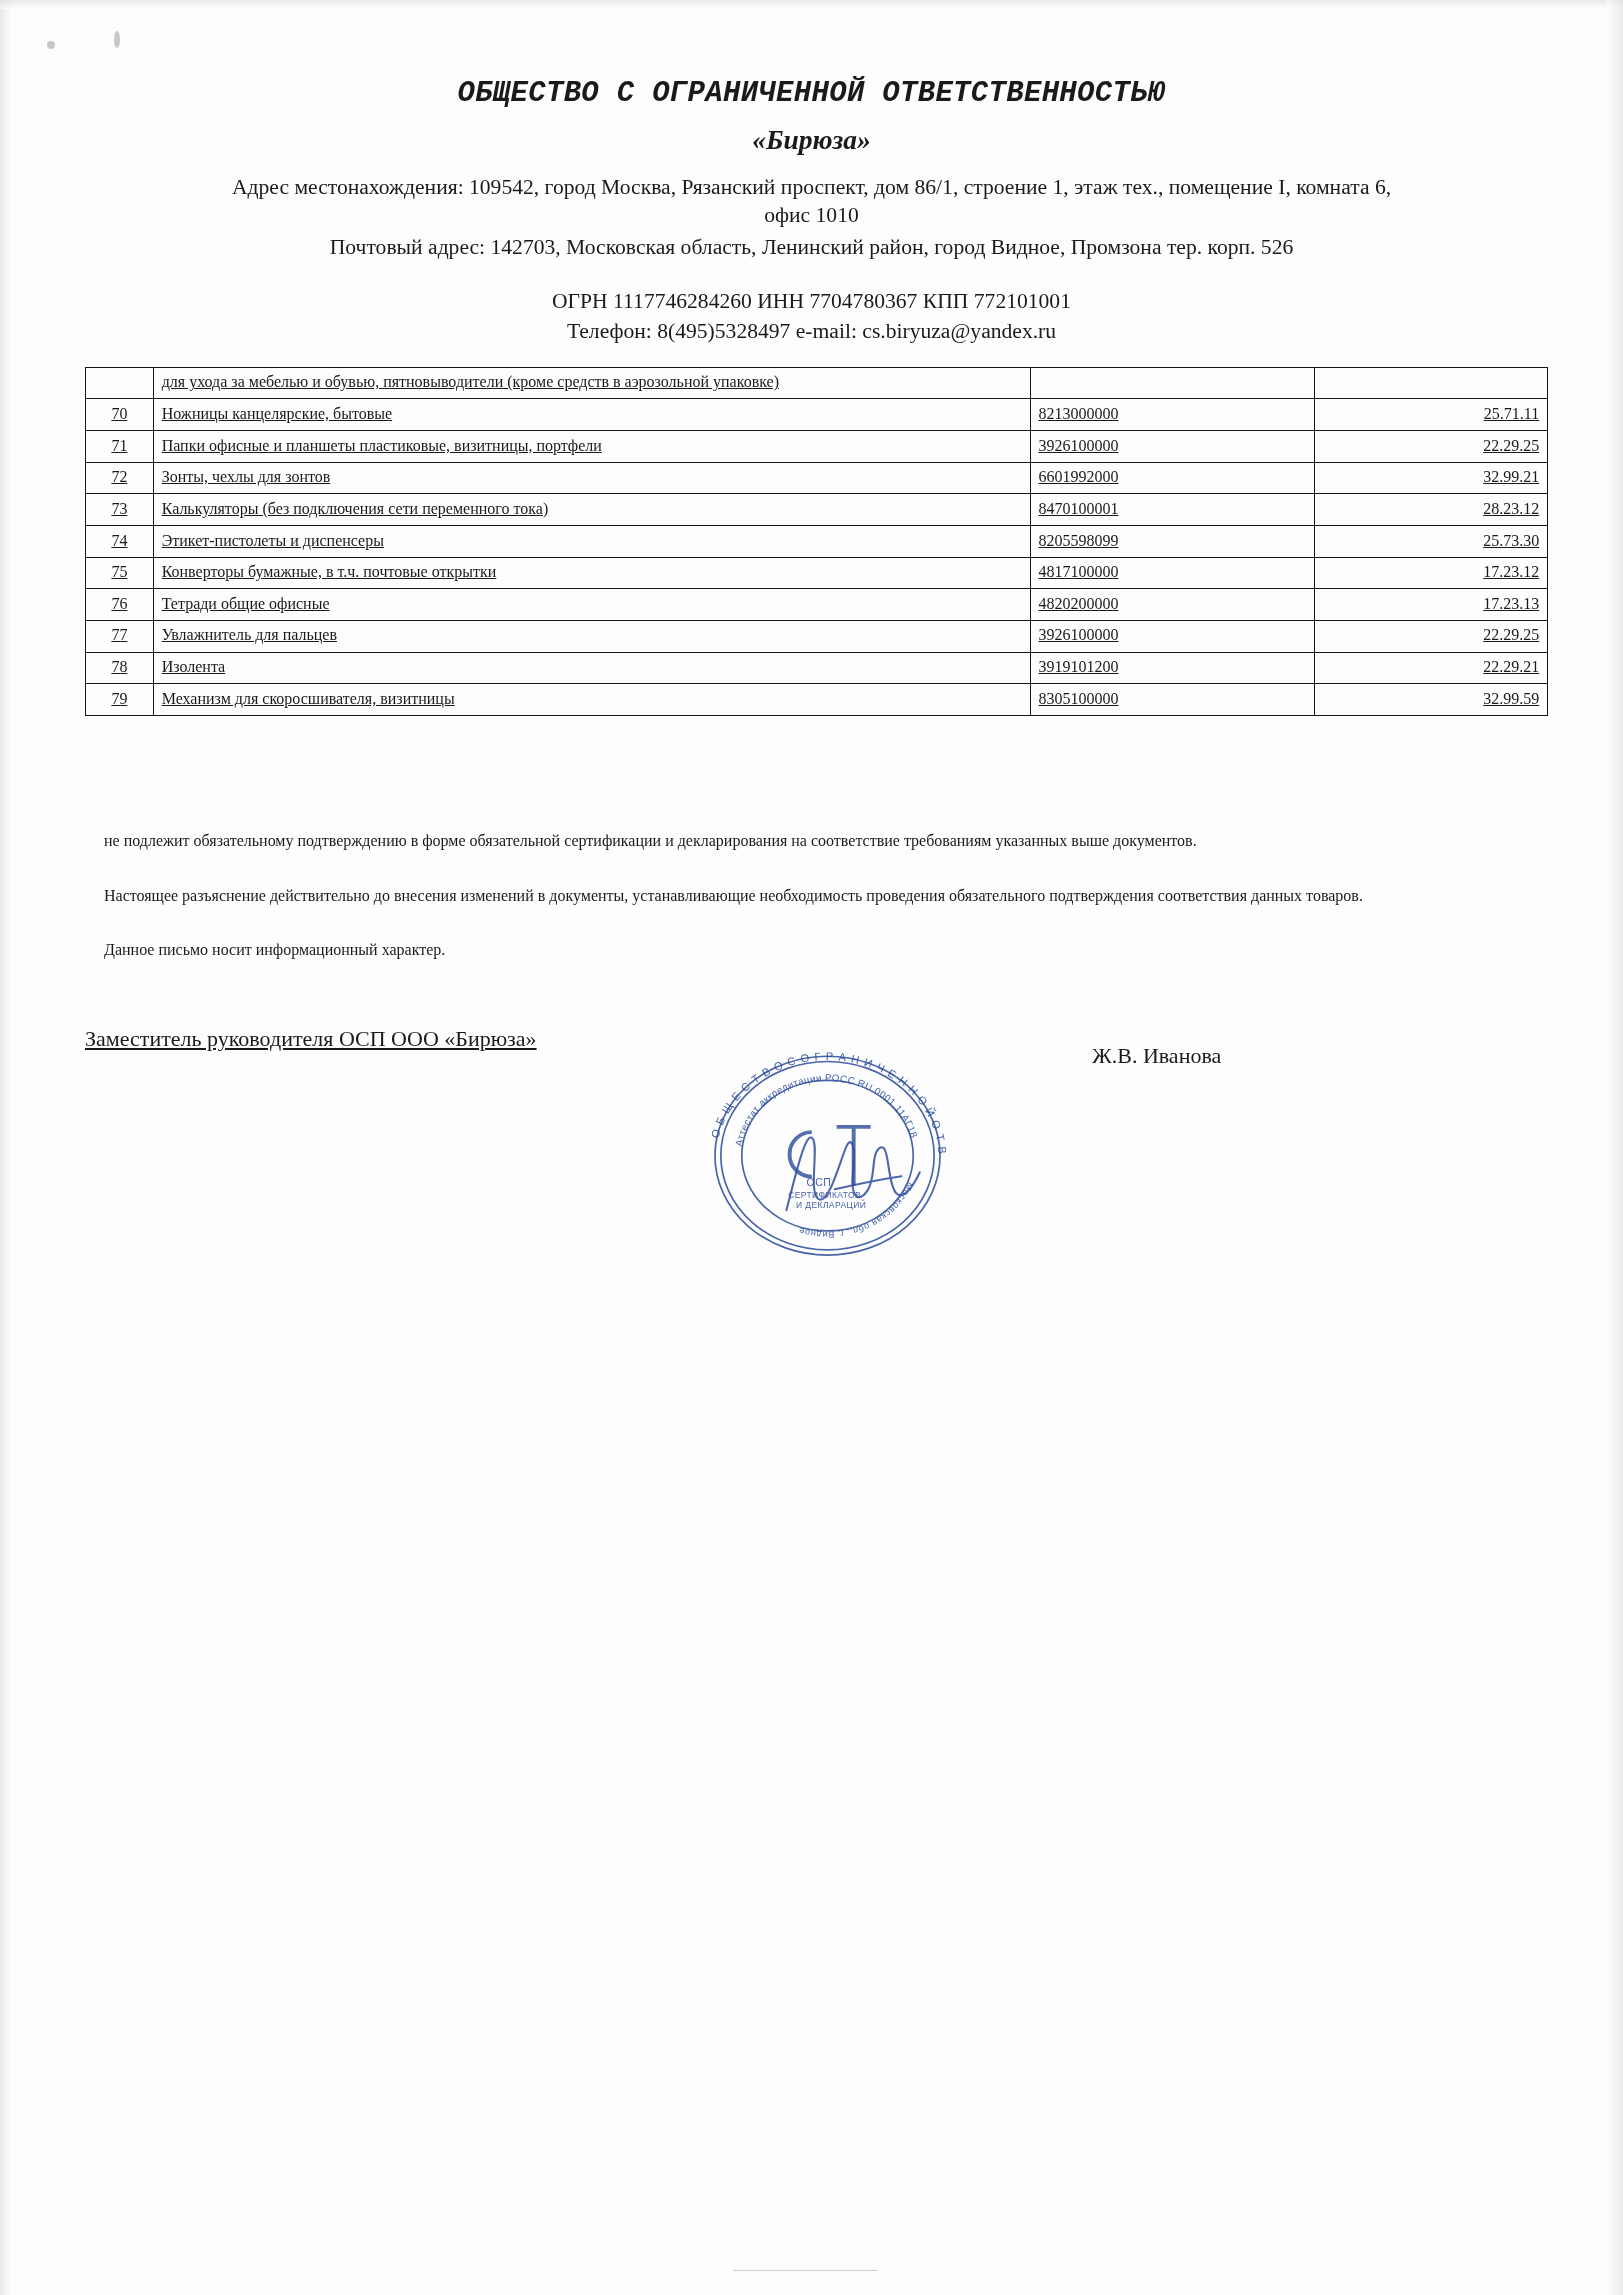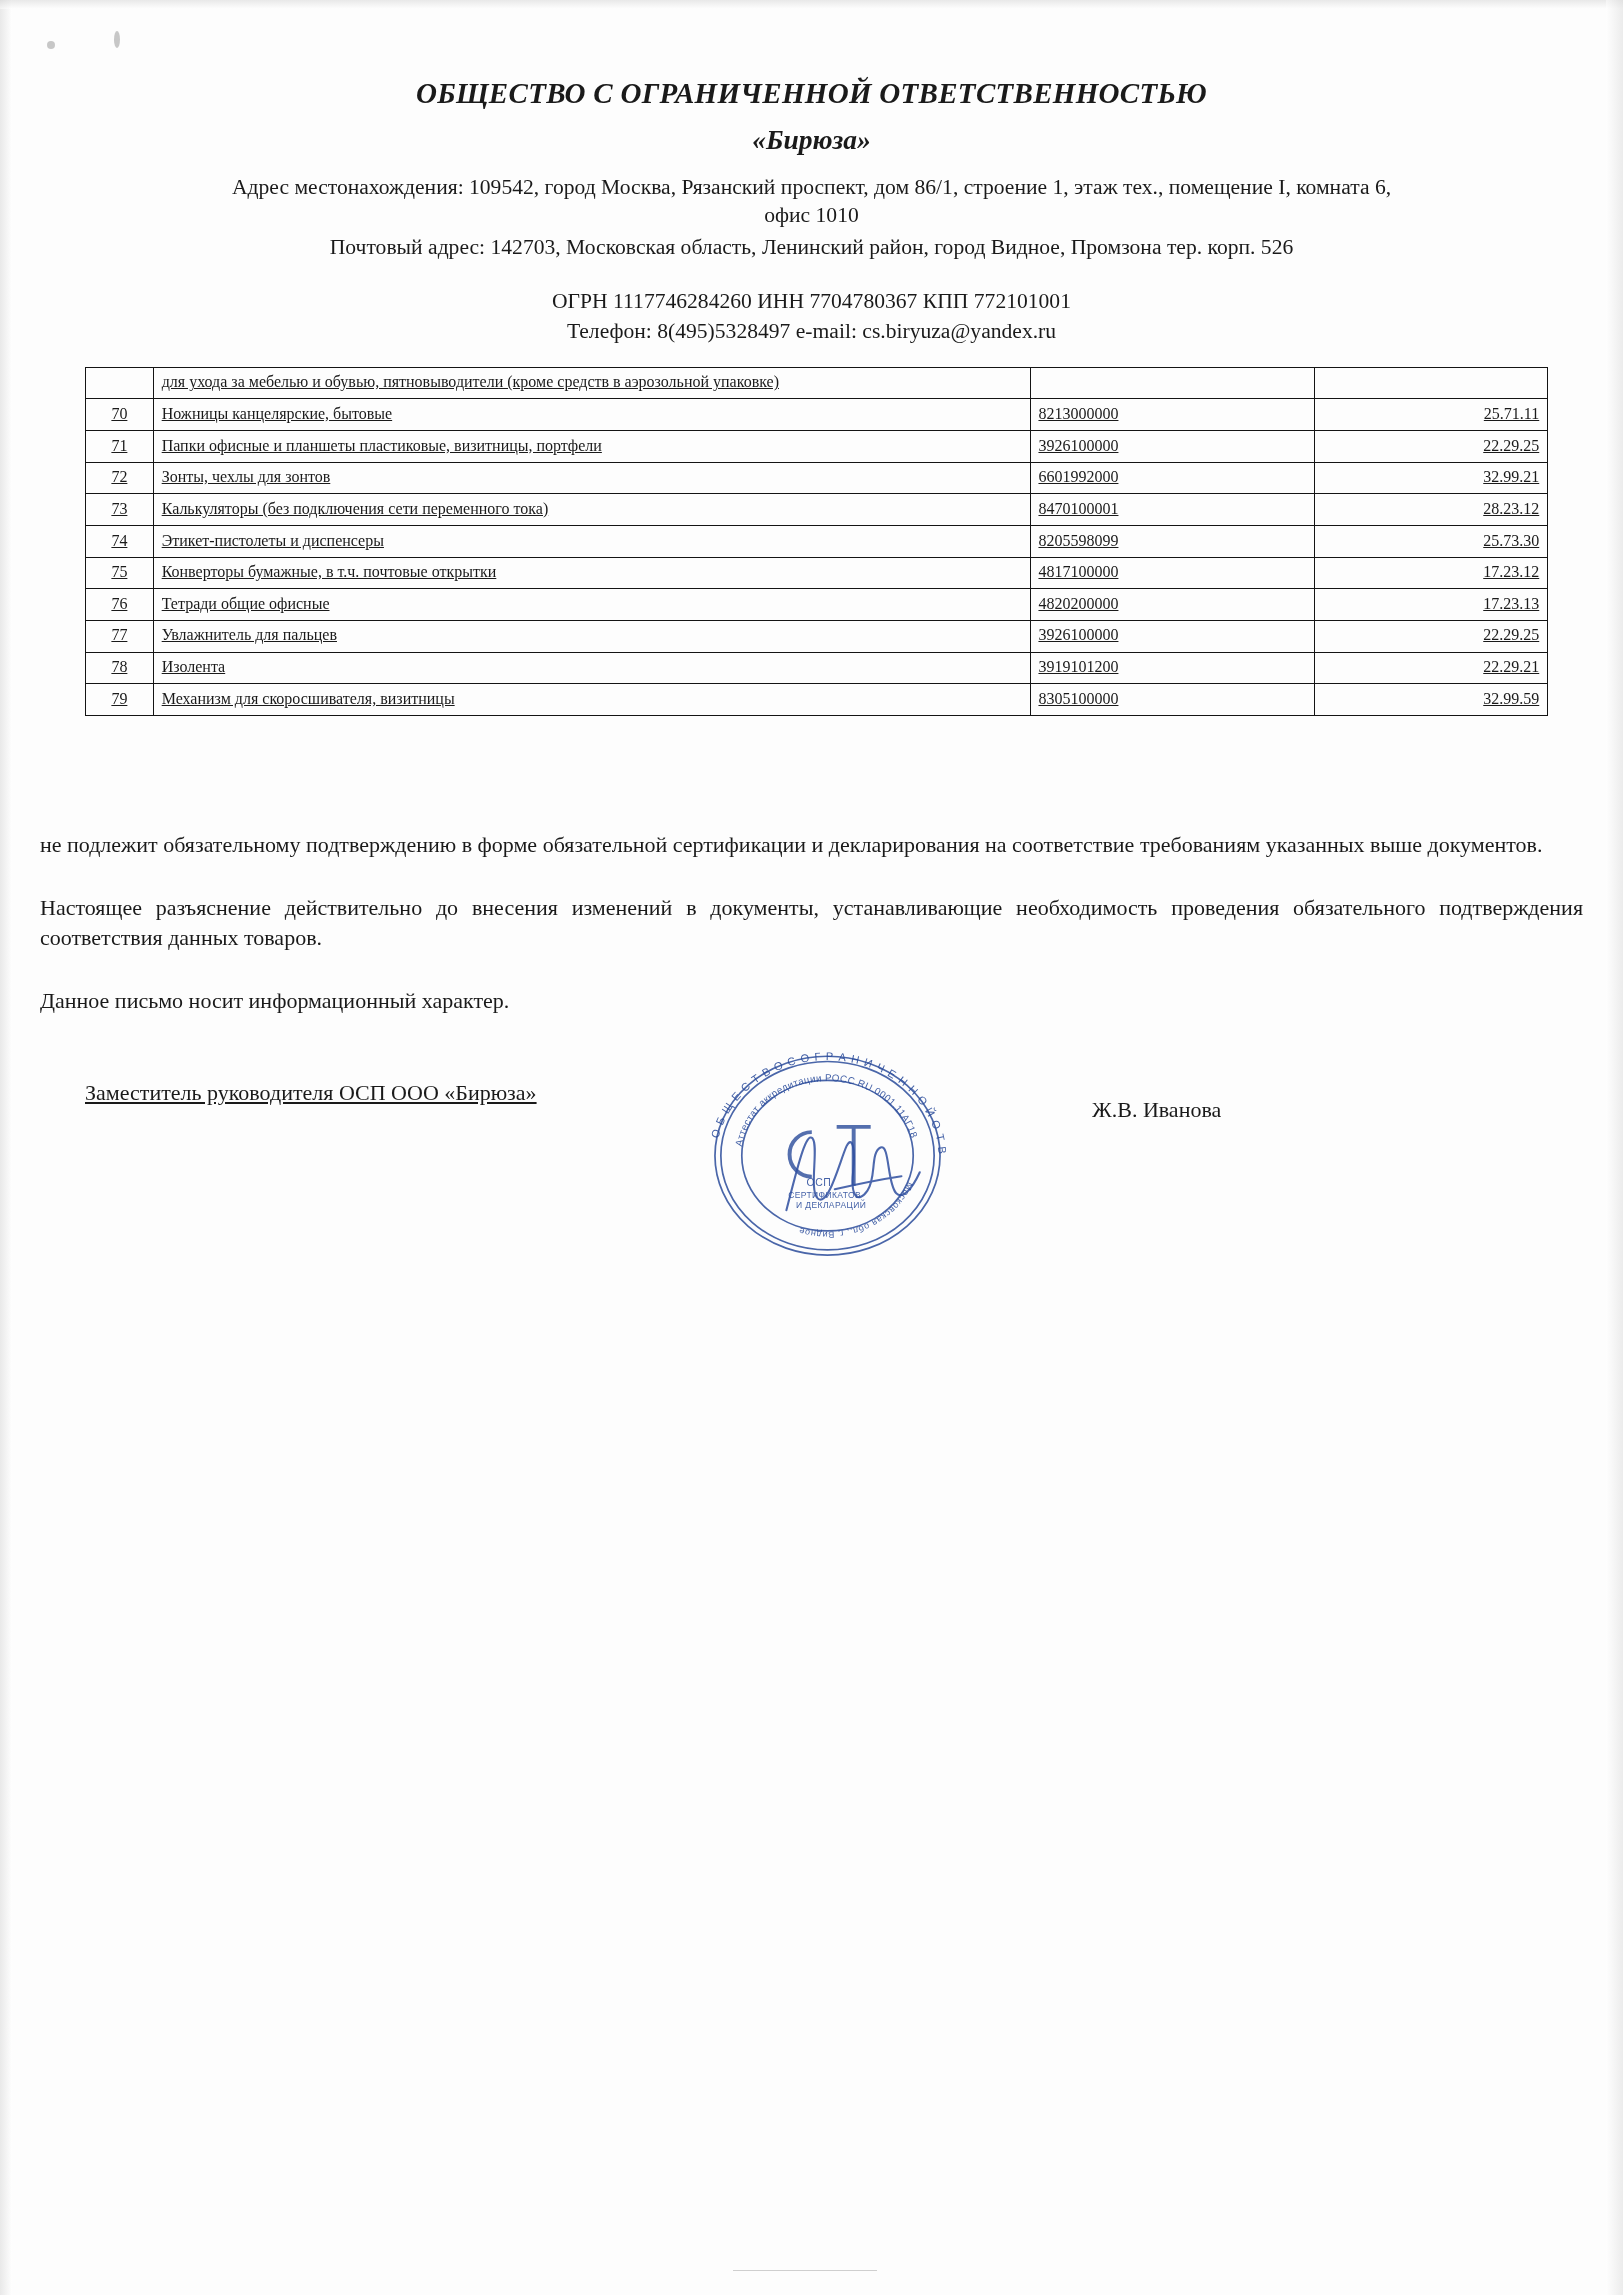--- a/index.html
+++ b/index.html
@@ -53,20 +53,21 @@
     width: 1623px;
   }
 
   .hdr-title {
     text-align: center;
     font-weight: bold;
     font-style: italic;
     font-size: 29px;
     letter-spacing: 0.3px;
     margin-top: 77px;
+    font-family: Liberation Mono, monospace;
   }
   .hdr-sub {
     text-align: center;
     font-weight: bold;
     font-style: italic;
     font-size: 27.5px;
     margin-top: 14.4px;
   }
   .hdr-addr {
     text-align: center;
@@ -108,24 +109,24 @@
     vertical-align: top;
     line-height: 1.26;
     text-decoration: underline;
   }
   td.c-num { width: 51px; text-align: center; }
   td.c-name { width: 860px; }
   td.c-code { width: 268px; text-align: left; padding-left: 23.6px; }
   td.c-okpd { width: 216px; text-align: right; padding-left: 17px; }
 
   .para {
-    font-size: 22px;
+    font-size: 16px;
     line-height: 1.36;
     text-align: justify;
-    margin: 0 40px;
+    margin: 0 104px;
   }
   .p1 { margin-top: 114px; }
   .p2 { margin-top: 33px; }
   .p3 { margin-top: 33px; }
 
   .sign-row {
     margin: 65px 85px 0 85px;
     position: relative;
     font-size: 22px;
     height: 46px;

